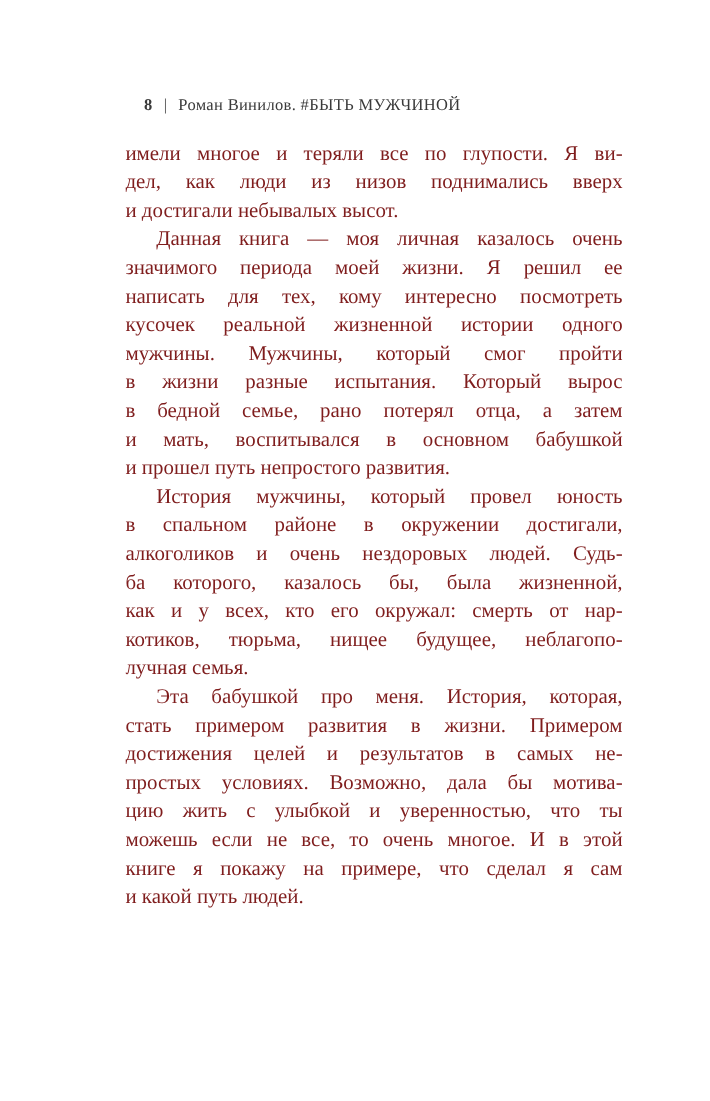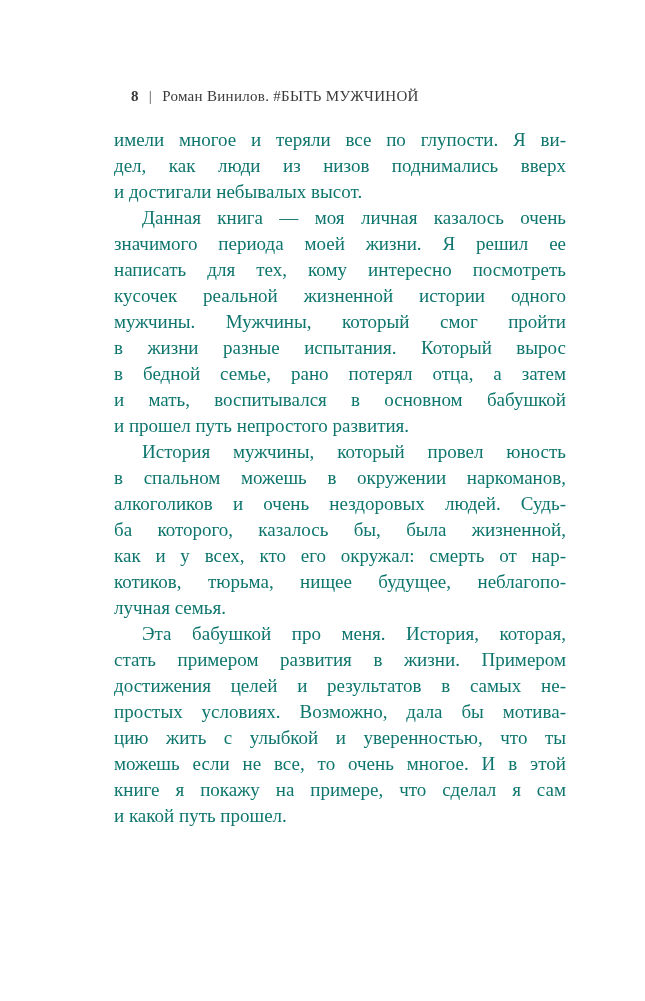--- a/index.html
+++ b/index.html
@@ -37,21 +37,21 @@
     margin-right: 10px;
     color: #4a4a4a;
   }
   .text-block {
     position: absolute;
     left: 114px;
     top: 127px;
     width: 452px;
     font-size: 19px;
     line-height: 26px;
-    color: #0f766e;
+    color: #7f1d1d;
   }
   .paragraph {
     margin: 0;
     padding: 0;
   }
   .line {
     text-align: justify;
     text-align-last: justify;
     height: 26px;
     overflow: hidden;
@@ -84,32 +84,32 @@
         <div class="line">написать для тех, кому интересно посмотреть</div>
         <div class="line">кусочек реальной жизненной истории одного</div>
         <div class="line">мужчины. Мужчины, который смог пройти</div>
         <div class="line">в жизни разные испытания. Который вырос</div>
         <div class="line">в бедной семье, рано потерял отца, а затем</div>
         <div class="line">и мать, воспитывался в основном бабушкой</div>
         <div class="line last">и прошел путь непростого развития.</div>
       </div>
       <div class="paragraph">
         <div class="line indent">История мужчины, который провел юность</div>
-        <div class="line">в спальном можешь в окружении наркоманов,</div>
+        <div class="line">в спальном районе в окружении достигали,</div>
         <div class="line">алкоголиков и очень нездоровых людей. Судь-</div>
         <div class="line">ба которого, казалось бы, была жизненной,</div>
         <div class="line">как и у всех, кто его окружал: смерть от нар-</div>
         <div class="line">котиков, тюрьма, нищее будущее, неблагопо-</div>
         <div class="line last">лучная семья.</div>
       </div>
       <div class="paragraph">
         <div class="line indent">Эта бабушкой про меня. История, которая,</div>
         <div class="line">стать примером развития в жизни. Примером</div>
         <div class="line">достижения целей и результатов в самых не-</div>
         <div class="line">простых условиях. Возможно, дала бы мотива-</div>
         <div class="line">цию жить с улыбкой и уверенностью, что ты</div>
         <div class="line">можешь если не все, то очень многое. И в этой</div>
         <div class="line">книге я покажу на примере, что сделал я сам</div>
-        <div class="line last">и какой путь прошел.</div>
+        <div class="line last">и какой путь людей.</div>
       </div>
     </div>
 
 </div>
 
 </body></html>

